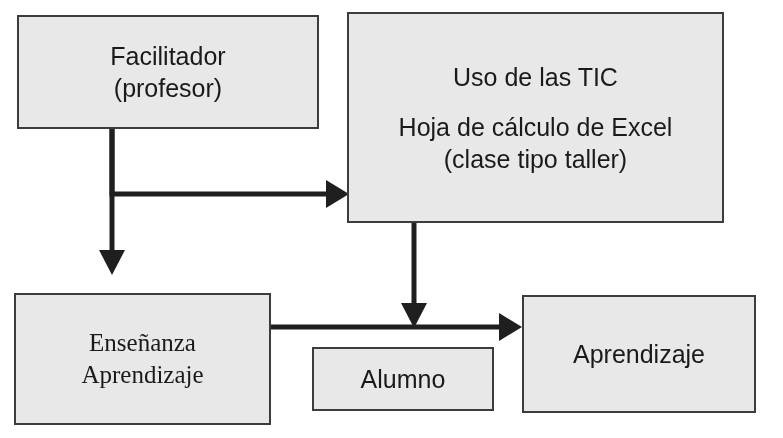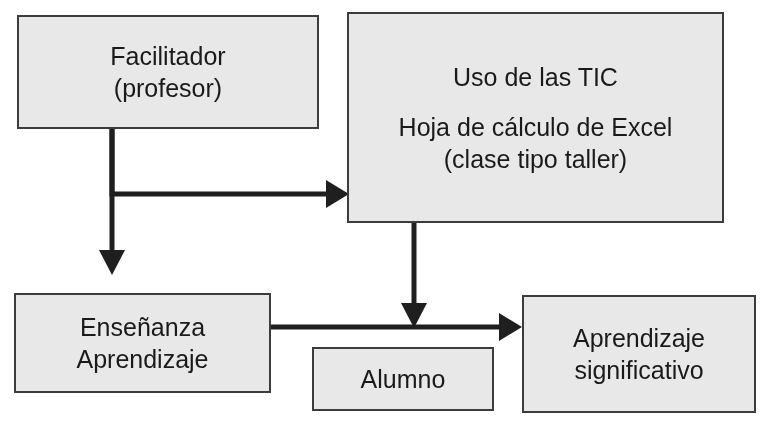--- a/index.html
+++ b/index.html
@@ -43,22 +43,23 @@
     width: 302px; height: 114px;
     font-size: 25px;
   }
   #node-tic {
     left: 347px; top: 12px;
     width: 377px; height: 211px;
     font-size: 25px;
   }
   #node-ensenanza {
     left: 14px;  top: 293px;
-    width: 257px; height: 100px;
+    width: 257px; height: 132px;
     font-size: 25px;
+    font-family: Liberation Serif, serif;
   }
   #node-alumno {
     left: 296px; top: 347px;
     width: 182px; height: 64px;
     font-size: 25px;
     margin-left: 16px;
   }
   #node-aprendizaje {
     left: 522px; top: 295px;
     width: 234px; height: 118px;
@@ -125,16 +126,15 @@
     <span class="line">Enseñanza</span>
     <span class="line">Aprendizaje</span>
   </div>
 
   <div class="node" id="node-alumno">
     <span class="line">Alumno</span>
   </div>
 
   <div class="node" id="node-aprendizaje">
     <span class="line">Aprendizaje</span>
-    <span class="line">significativo</span>
   </div>
 
 </div>
 
 </body></html>

